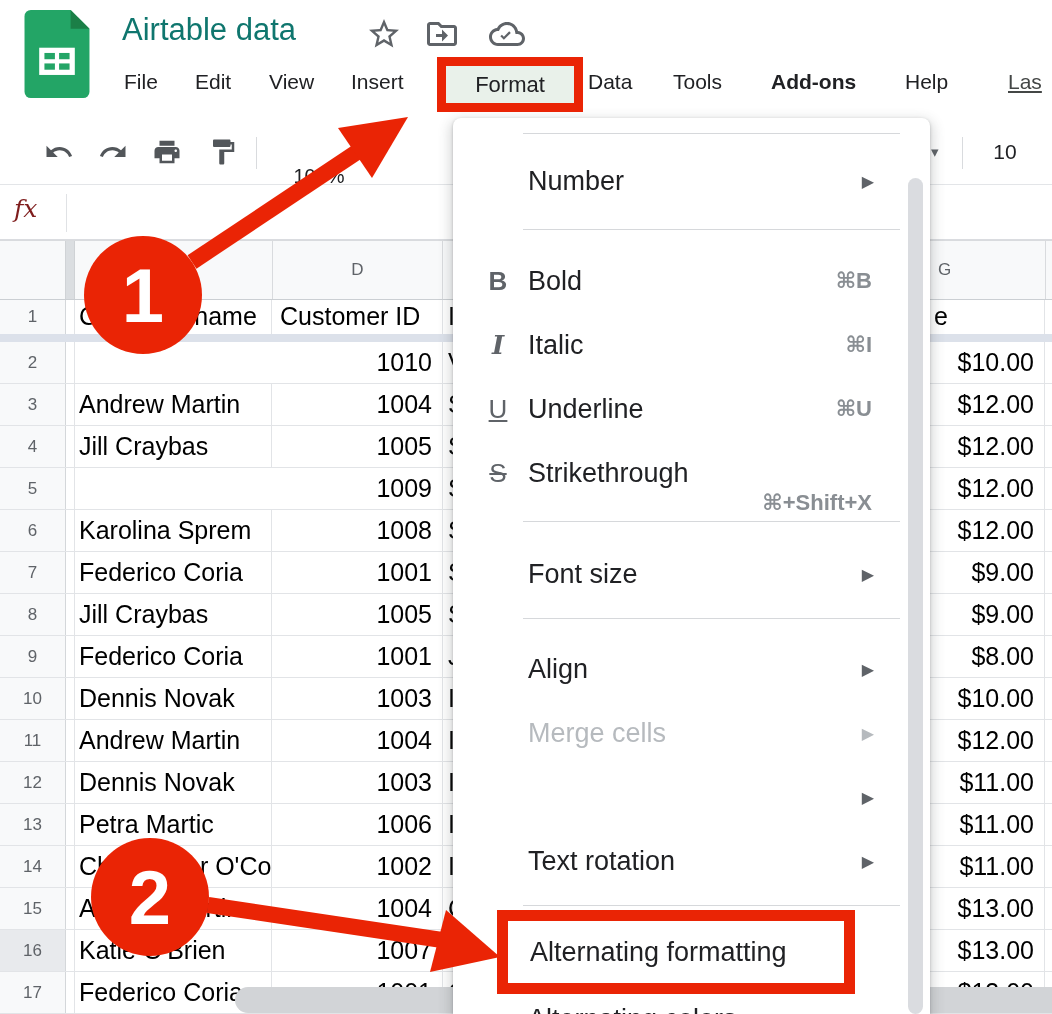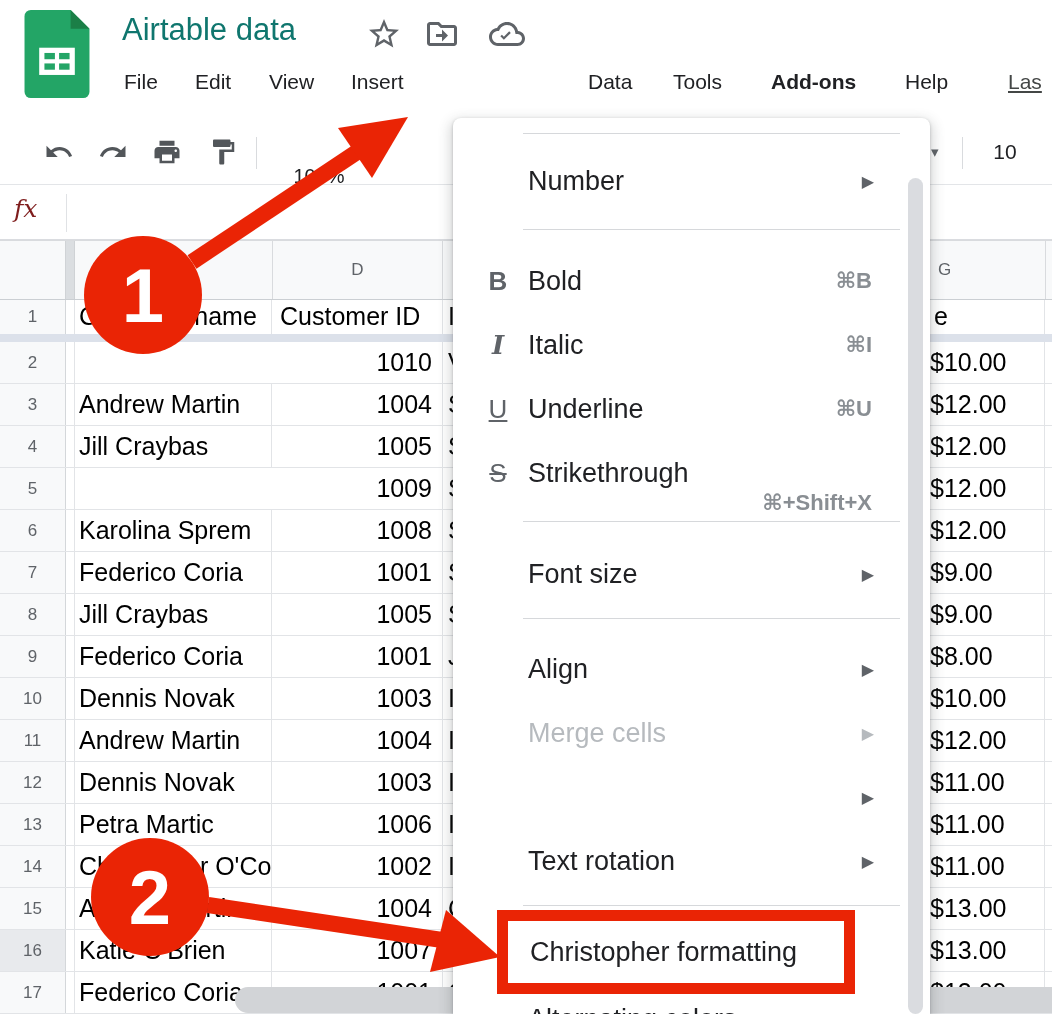--- a/index.html
+++ b/index.html
@@ -44,21 +44,21 @@
   .row1{ top:300px; height:34px; border-bottom:none; }
   .cell{ position:absolute; top:0; height:100%; line-height:41px; overflow:hidden; white-space:nowrap; }
   .row1 .cell{ line-height:33px; }
   .rownum{ left:0; width:66px; background:#f8f9fa; border-right:1px solid #d4d7da; color:#5f6368; font-size:17px; text-align:center; }
   .rownum.sel{ background:#e8eaed; }
   .bsliver{ left:66px; width:9px; border-right:1px solid var(--grid); }
   .cname{ left:75px; width:197px; padding-left:4px; border-right:1px solid var(--grid); }
   .cid{ left:272px; width:171px; text-align:right; padding-right:10px; border-right:1px solid var(--grid); }
   .cid.hdr{ text-align:left; padding-left:8px; }
   .ce{ left:443px; width:34px; padding-left:5px; }
-  .cprice{ left:930px; width:115px; padding-right:10px; border-right:1px solid var(--grid); }
+  .cprice{ left:930px; width:115px; text-align:right; padding-right:10px; border-right:1px solid var(--grid); }
   .cprice.hdr{ text-align:left; padding-left:4px; }
   .freeze{ position:absolute; left:0; top:334px; width:1052px; height:8px; background:#dce1ea; }
 
   .hscroll{ position:absolute; left:235px; top:987px; width:830px; height:26px; background:#d2d4d7; border-radius:13px; z-index:10; }
 
   
   .menu{ position:absolute; left:453px; top:118px; width:477px; height:896px; background:#fff; border-radius:8px 8px 0 0; box-shadow:0 1px 3px rgba(60,64,67,.3), 0 5px 12px 4px rgba(60,64,67,.18); z-index:30; overflow:hidden; }
   .menu-scroll{ position:absolute; right:7px; top:60px; width:15px; height:836px; background:#dadce0; border-radius:8px; }
   .mdiv{ height:1px; background:#d6d8db; margin:12px 30px 18px 70px; }
   .mdiv.first{ margin:15px 30px 0 70px; }
@@ -114,20 +114,23 @@
       <div class="menubar-item" style="left: 195px;">Edit</div>
       <div class="menubar-item" style="left: 269px;">View</div>
       <div class="menubar-item" style="left: 351px;">Insert</div>
       <div class="menubar-item" style="left: 588px;">Data</div>
       <div class="menubar-item" style="left: 673px;">Tools</div>
       <div class="menubar-item" style="left: 771px; font-weight: bold;">Add-ons</div>
       <div class="menubar-item" style="left: 905px;">Help</div>
     </div>
   <div class="lastedit">Las</div>
 
+  <div class="format-box">
+    <span>Format</span>
+  </div>
 
   <div class="toolbar-border"></div>
   <svg class="tool-icon" style="left:44px" width="30" height="30" viewBox="0 0 24 24" fill="#52565a">
     <path d="M12.5 8c-2.65 0-5.05.99-6.9 2.6L2 7v9h9l-3.62-3.62c1.39-1.16 3.16-1.88 5.12-1.88 3.54 0 6.55 2.31 7.6 5.5l2.37-.78C21.08 11.03 17.15 8 12.5 8z"></path>
   </svg>
   <svg class="tool-icon" style="left:98px" width="30" height="30" viewBox="0 0 24 24" fill="#52565a">
     <path d="M18.4 10.6C16.55 8.99 14.15 8 11.5 8c-4.65 0-8.58 3.03-9.96 7.22L3.9 16c1.05-3.19 4.05-5.5 7.6-5.5 1.95 0 3.73.72 5.12 1.88L13 16h9V7l-3.6 3.6z"></path>
   </svg>
   <svg class="tool-icon" style="left:152px" width="30" height="30" viewBox="0 0 24 24" fill="#52565a">
     <path d="M19 8H5c-1.66 0-3 1.34-3 3v6h4v4h12v-4h4v-6c0-1.66-1.34-3-3-3zm-3 11H8v-5h8v5zm3-7c-.55 0-1-.45-1-1s.45-1 1-1 1 .45 1 1-.45 1-1 1zm-1-9H6v4h12V3z"></path>
@@ -338,21 +341,21 @@
       <div class="mi">
         <span class="mi-sub">▶</span>
       </div>
       <div class="mi">
         <span>Text rotation</span>
         <span class="mi-sub">▶</span>
       </div>
       <div class="mdiv preh"></div>
       <div class="redbox">
         <div class="mi">
-          <span>Christopher formatting</span>
+          <span>Alternating formatting</span>
         </div>
       </div>
       <div class="mi clipped">
         <span>Alternating colors</span>
       </div>
       <div class="menu-scroll"></div>
     </div>
 
   <svg class="annot-svg" width="1052" height="1014" viewBox="0 0 1052 1014">
     <line x1="192" y1="262" x2="357" y2="152" stroke="#ea2405" stroke-width="16"></line>

